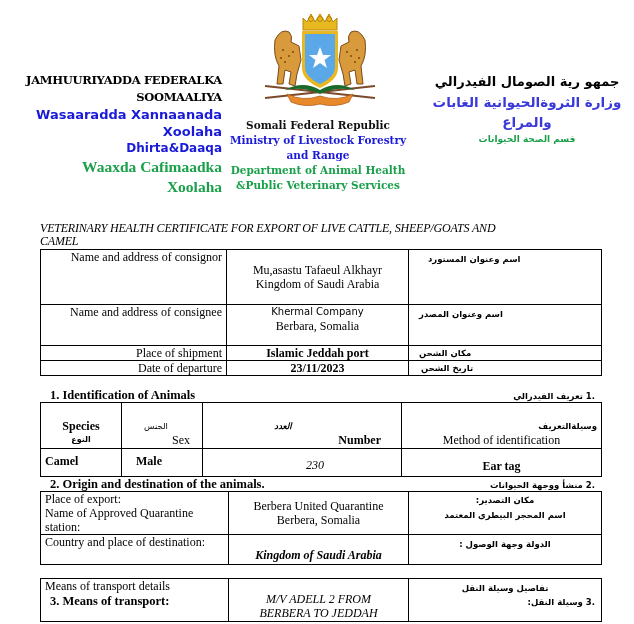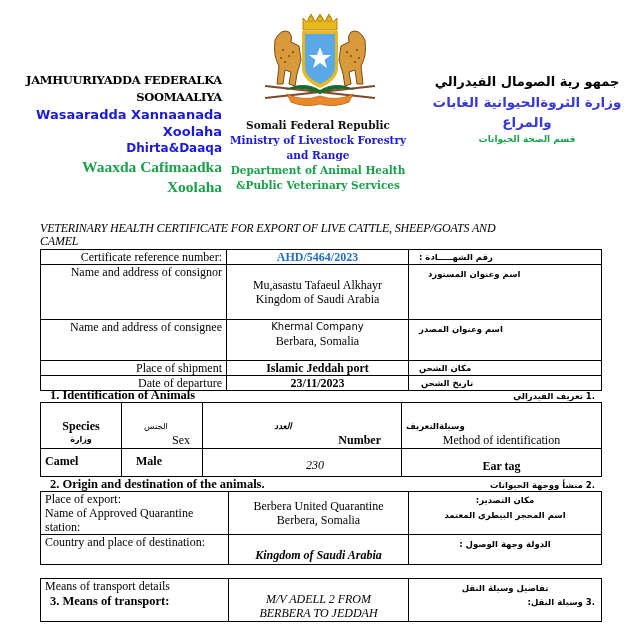--- a/index.html
+++ b/index.html
@@ -116,25 +116,20 @@
   <div>CAMEL</div>
 </div>
 
 <table style="top:249px;">
   <colgroup>
       <col style="width:186px">
       <col style="width:182px">
       <col style="width:193px">
     </colgroup>
   <tbody>
-      <tr style="height:14px">
-    <td class="rlbl">Certificate reference number:</td>
-    <td class="ctr bold" style="color:#1f6fc0">AHD/5464/2023</td>
-    <td class="ar" style="text-align:left;direction:rtl;padding-left:10px">رقم الشهـــــادة :</td>
-  </tr>
   <tr style="height:55px">
     <td class="rlbl">Name and address of consignor</td>
     <td class="ctr" style="padding-top:13px">
       <div>Mu,asastu Tafaeul Alkhayr</div>
       <div>Kingdom of Saudi Arabia</div>
     </td>
     <td class="ar" style="text-align:left;direction:rtl;padding-left:19px;padding-top:2px">اسم وعنوان المستورد</td>
   </tr>
   <tr style="height:41px">
     <td class="rlbl">Name and address of consignee</td>
@@ -165,32 +160,32 @@
   <colgroup>
       <col style="width:81px">
       <col style="width:81px">
       <col style="width:199px">
       <col style="width:200px">
     </colgroup>
   <tbody>
       <tr style="height:46px">
     <td class="ctr" style="vertical-align:bottom;padding-bottom:1px">
       <div class="bold">Species</div>
-      <div class="ar" style="text-align:center;font-size:8px">وزارة</div>
+      <div class="ar" style="text-align:center;font-size:8px">النوع</div>
     </td>
     <td style="vertical-align:bottom;padding-bottom:1px;text-align:right;padding-right:12px">
       <div class="ar" style="font-weight:normal;padding-right:4px">الجنس</div>
       <div>Sex</div>
     </td>
     <td style="vertical-align:bottom;padding-bottom:1px;text-align:right;padding-right:20px">
       <div class="ar" style="font-style:italic;padding-right:22px">العدد</div>
       <div class="bold">Number</div>
     </td>
     <td class="ctr" style="vertical-align:bottom;padding-bottom:1px">
-      <div class="ar" style="text-align:left">وسيلةالتعريف</div>
+      <div class="ar" style="text-align:right">وسيلةالتعريف</div>
       <div>Method of identification</div>
     </td>
   </tr>
   <tr style="height:28px">
     <td class="bold" style="padding-top:5px">Camel</td>
     <td class="bold" style="padding-top:5px;padding-left:14px">Male</td>
     <td class="ctr" style="font-style:italic;vertical-align:bottom;padding-bottom:4px;padding-left:30px">230</td>
     <td class="ctr bold" style="vertical-align:bottom;padding-bottom:3px">Ear tag</td>
   </tr>
 </tbody>

